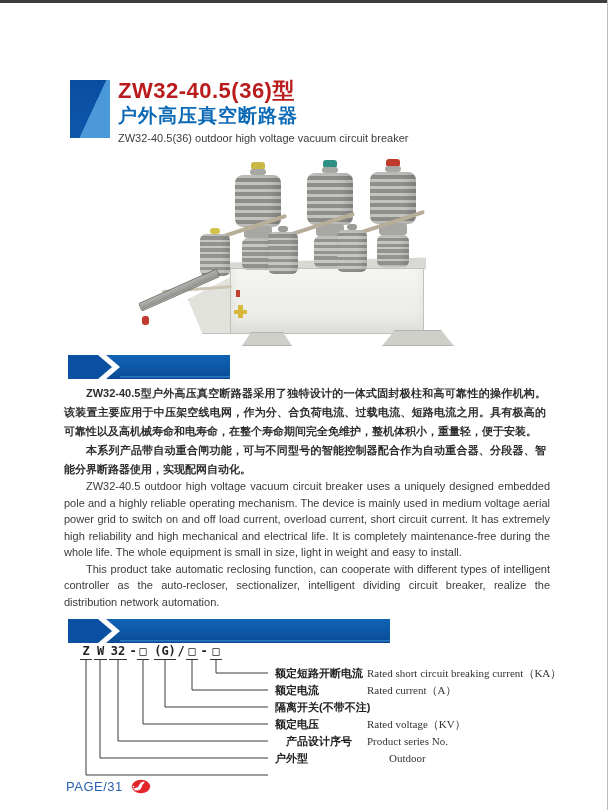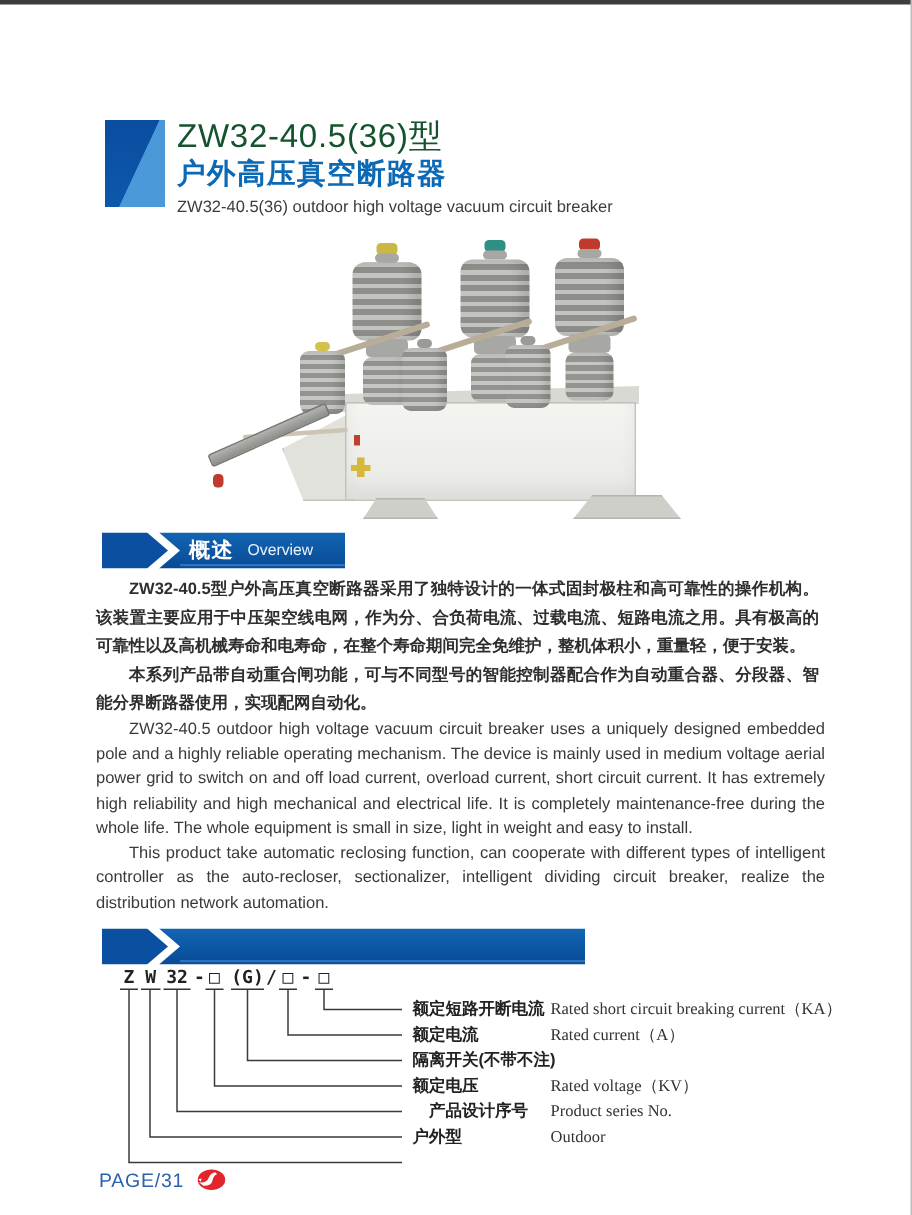--- a/index.html
+++ b/index.html
@@ -9,21 +9,21 @@
 
   
   .top-border{left:0;top:0;width:608px;height:3px;background:#3d3d3d;}
   .right-border{right:0;top:0;width:1px;height:810px;background:#bdbdbd;}
 
   
   .logo-square{left:70px;top:80px;width:40px;height:58px;
     background:linear-gradient(180deg,#0a4da0 0%,#0d58ab 100%);}
   .logo-square::after{content:"";position:absolute;inset:0;
     background:linear-gradient(115deg,rgba(0,0,0,0) 54%,rgba(82,160,222,.9) 54.5%);}
-  .title1{left:118px;top:76px;font-size:22px;font-weight:normal;color:#14532d;letter-spacing:.5px;}
+  .title1{left:118px;top:76px;font-size:22px;font-weight:bold;color:#b91c1c;letter-spacing:.5px;}
   .title2{left:118px;top:103px;font-size:19px;font-weight:bold;color:#0c69b5;letter-spacing:1px;}
   .subtitle{left:118px;top:132px;font-size:11px;color:#3c3c3c;}
 
   
   .banner{height:24px;}
   .banner svg{position:absolute;left:0;top:0;}
   .banner .txt{position:absolute;left:58px;top:0;height:24px;display:flex;
     align-items:center;gap:9px;white-space:nowrap;}
   .banner .zh{color:#fff;font-size:14px;font-weight:bold;letter-spacing:1px;}
   .banner .en{color:#eaf2fb;font-size:10.5px;}
@@ -132,24 +132,20 @@
       <defs>
         <linearGradient id="b1g" x1="0" y1="0" x2="0" y2="1">
           <stop offset="0" stop-color="#1265b3"></stop>
             <stop offset="1" stop-color="#094a97"></stop>
         </linearGradient>
       </defs>
       <polygon points="0,0 30,0 44,12 30,24 0,24" fill="#0b4fa0"></polygon>
       <polygon points="38,0 162,0 162,24 38,24 52,12" fill="url(#b1g)"></polygon>
       <rect x="52" y="21" width="110" height="1.5" fill="#4d94d8" opacity="0.55"></rect>
     </svg>
-    <div class="txt">
-      <span class="zh">概述</span>
-      <span class="en">Overview</span>
-    </div>
   </div>
 
   <div class="abs zhbody">
     <p>ZW32-40.5型户外高压真空断路器采用了独特设计的一体式固封极柱和高可靠性的操作机构。该装置主要应用于中压架空线电网，作为分、合负荷电流、过载电流、短路电流之用。具有极高的可靠性以及高机械寿命和电寿命，在整个寿命期间完全免维护，整机体积小，重量轻，便于安装。</p>
     <p>本系列产品带自动重合闸功能，可与不同型号的智能控制器配合作为自动重合器、分段器、智能分界断路器使用，实现配网自动化。</p>
   </div>
 
   <div class="abs enbody">
     <p>ZW32-40.5 outdoor high voltage vacuum circuit breaker uses a uniquely designed embedded pole and a highly reliable operating mechanism. The device is mainly used in medium voltage aerial power grid to switch on and off load current, overload current, short circuit current. It has extremely high reliability and high mechanical and electrical life. It is completely maintenance-free during the whole life. The whole equipment is small in size, light in weight and easy to install.</p>
     <p>This product take automatic reclosing function, can cooperate with different types of intelligent controller as the auto-recloser, sectionalizer, intelligent dividing circuit breaker, realize the distribution network automation.</p>
@@ -205,21 +201,21 @@
       <span class="zh">隔离开关(不带不注)</span>
     </div>
     <div class="lblrow" style="top:71px;">
       <span class="zh">额定电压</span>
       <span class="en">Rated voltage（KV）</span>
     </div>
     <div class="lblrow" style="top:88px;text-align:center;">
       <span class="zh">产品设计序号</span>
       <span class="en">Product series No.</span>
     </div>
-    <div class="lblrow" style="top:105px;">
+    <div class="lblrow" style="top:105px;gap:22px;">
       <span class="zh">户外型</span>
       <span class="en">Outdoor</span>
     </div>
   </div>
 
   <div class="abs footer">
     <span class="pagenum">PAGE/31</span>
     <svg width="20" height="15" viewBox="0 0 24 18">
       <ellipse cx="12" cy="9" rx="11" ry="8.2" fill="#e3242b"></ellipse>
       <path d="M2 11 Q8 12 10 7 Q11.5 3.5 15 3 L16.5 4.5 Q13.5 5.5 12.8 9.5 Q12 14 5.5 13.8 Z" fill="#ffffff"></path>

